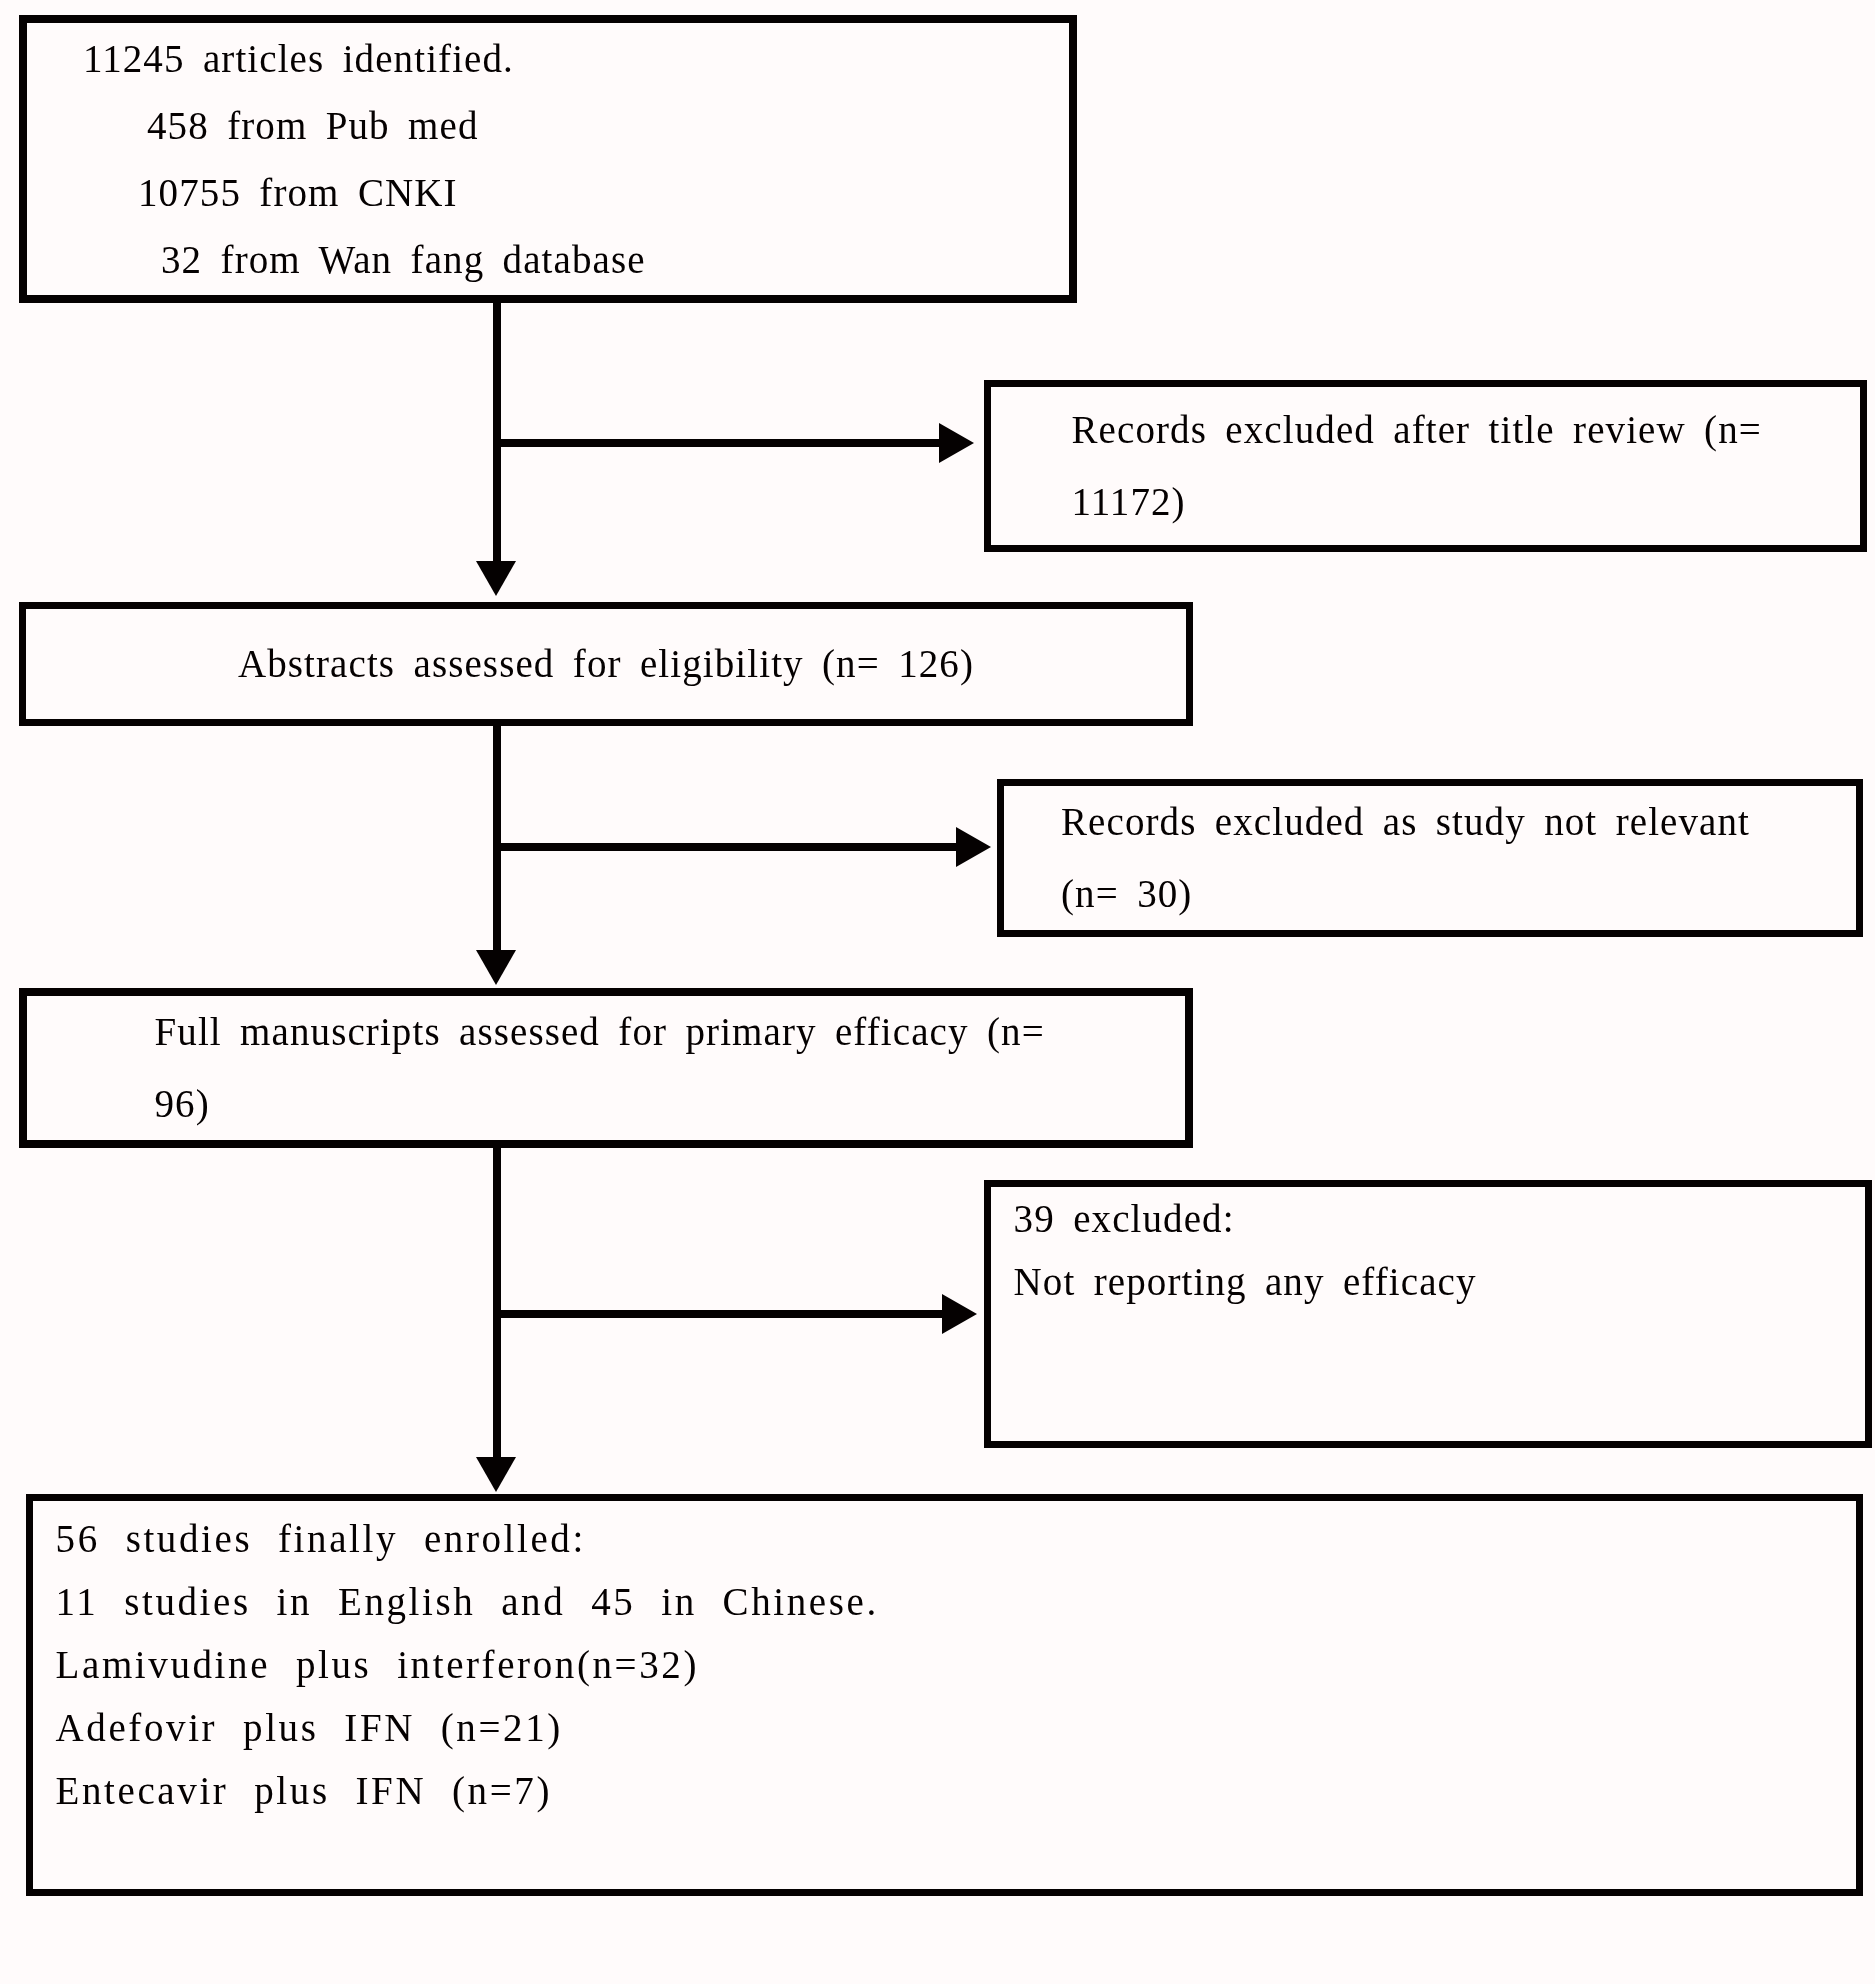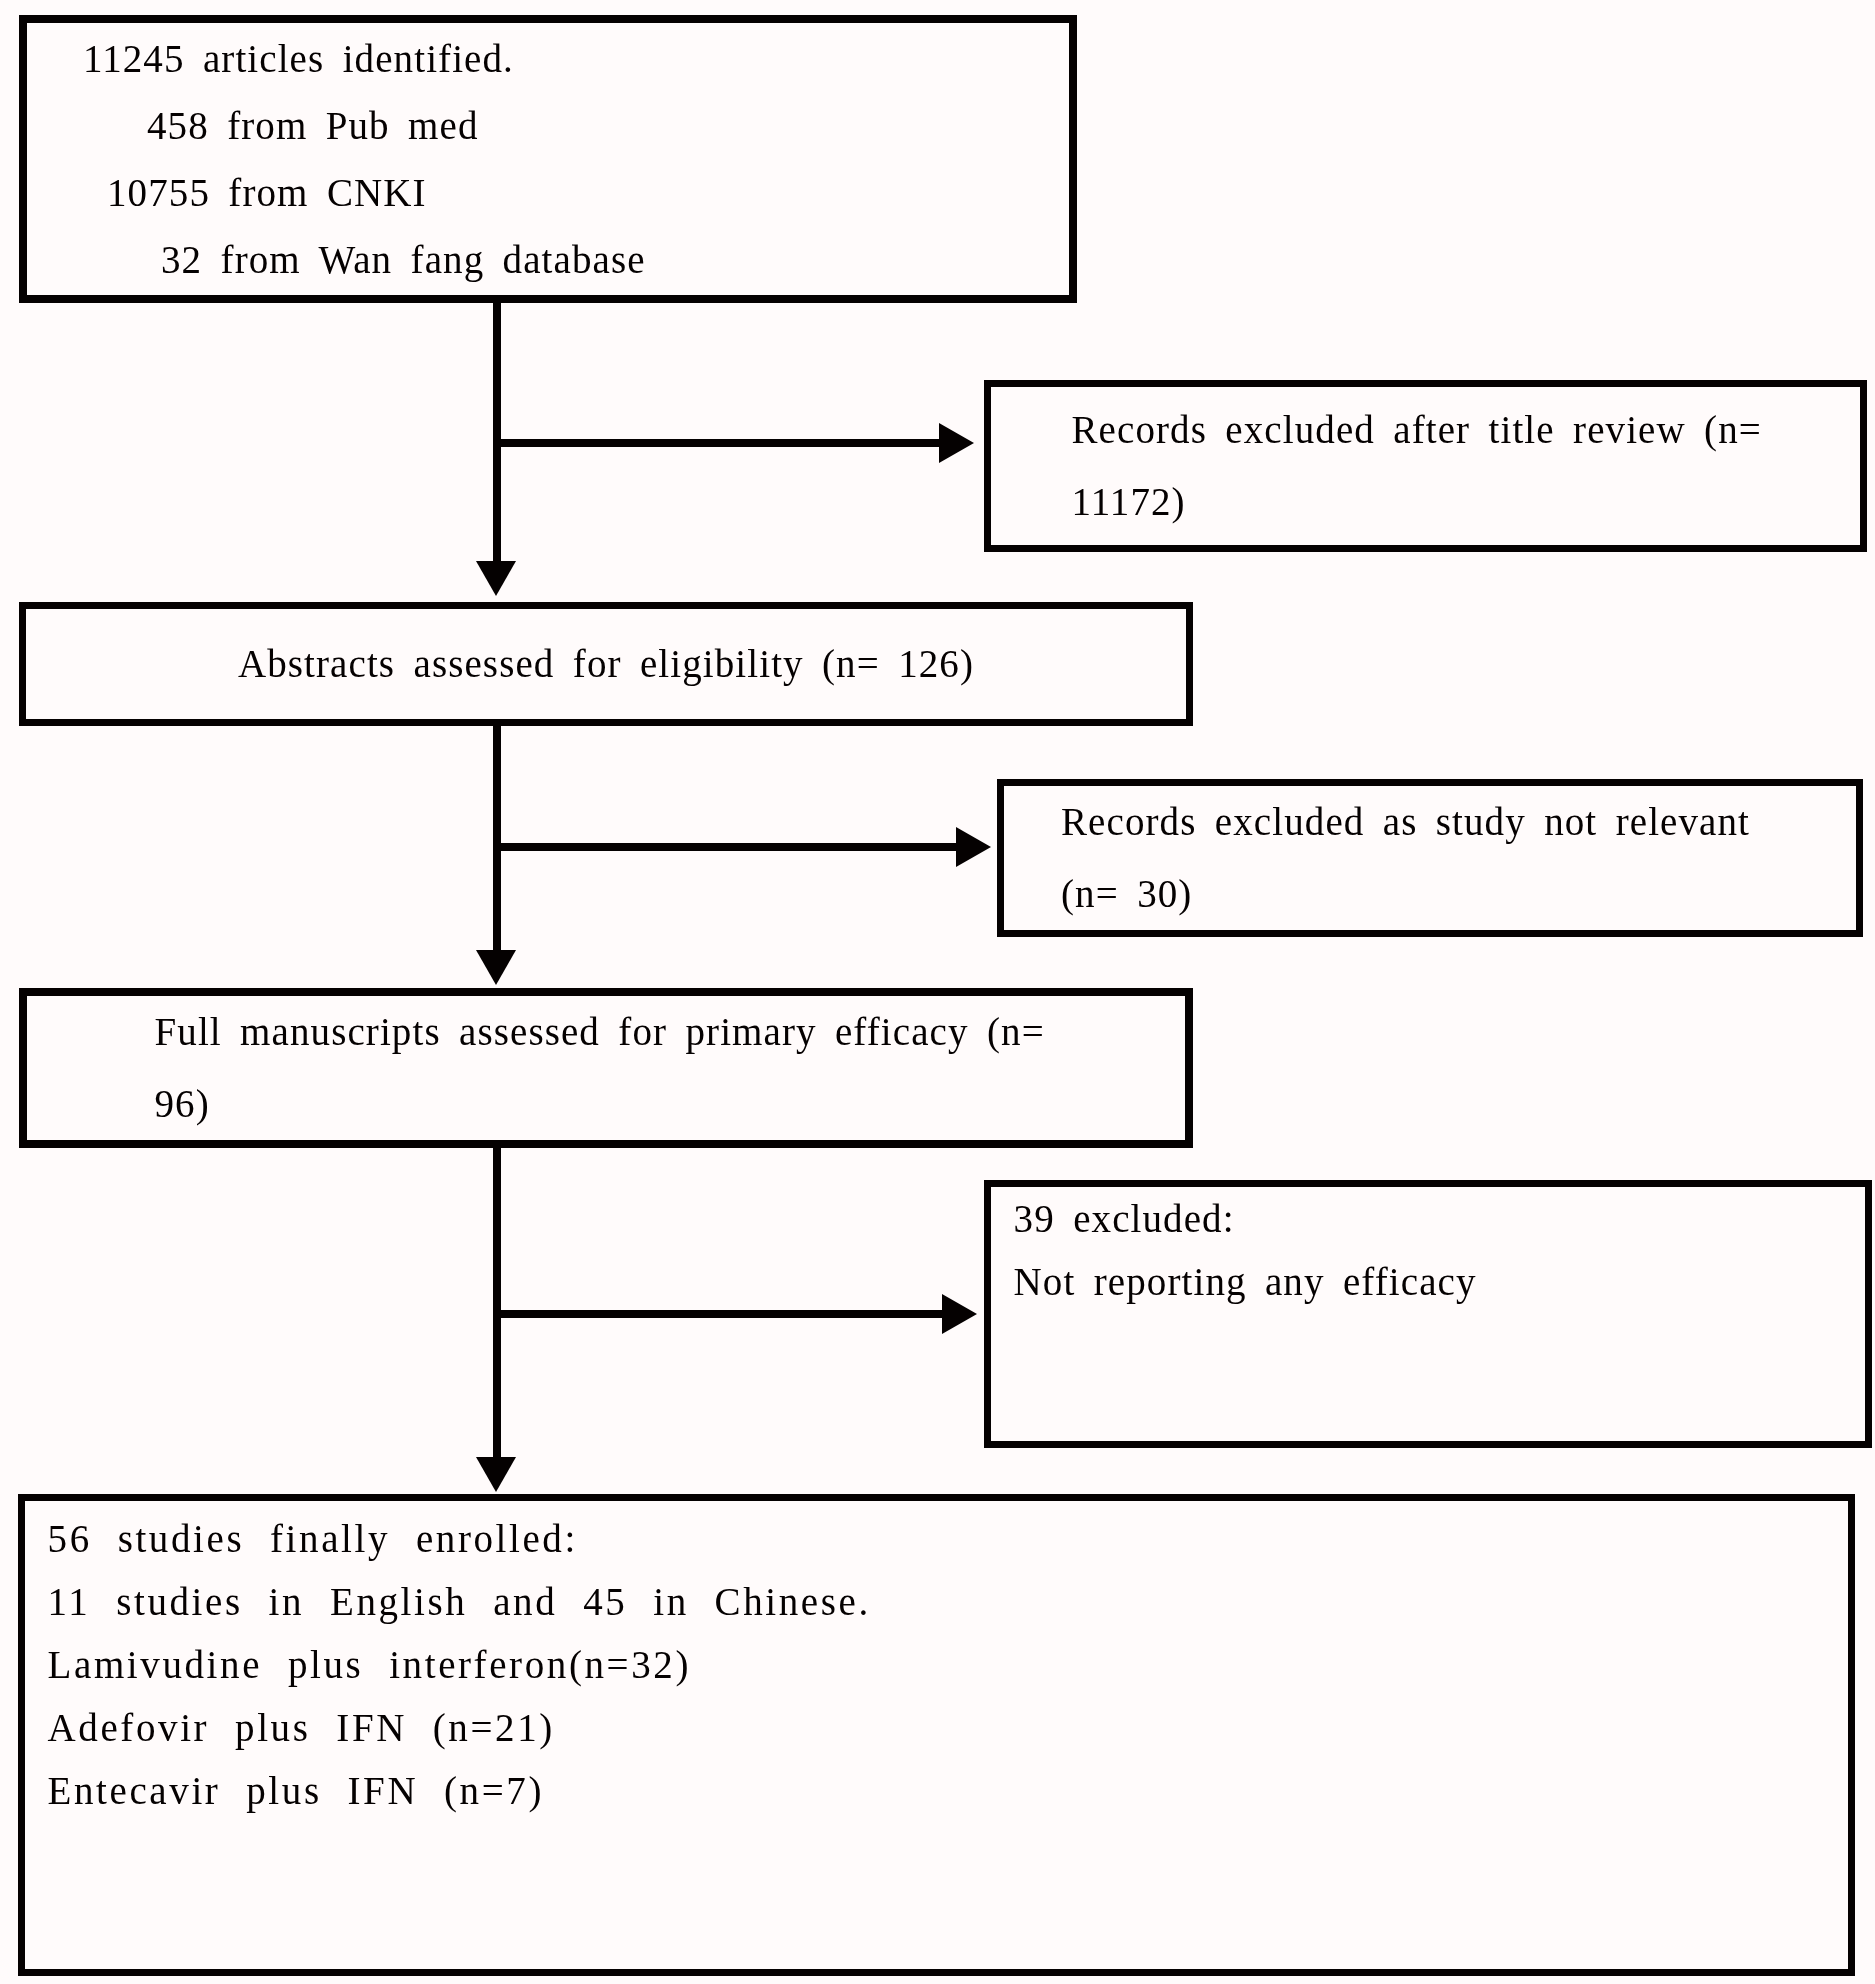--- a/index.html
+++ b/index.html
@@ -32,37 +32,37 @@
   .ah-right{
     position:absolute;width:0;height:0;
     border-top:20.3px solid transparent;
     border-bottom:20.3px solid transparent;
     border-left:35px solid #050101;
   }
   
   #box-identified{left:19px;top:15px;width:1058px;height:288px;border-width:8.3px;padding-top:1.5px;line-height:67px;}
   #box-identified .ln0{padding-left:56px;}
   #box-identified .ln1{padding-left:120px;}
-  #box-identified .ln2{padding-left:80px;}
+  #box-identified .ln2{padding-left:111px;}
   #box-identified .ln3{padding-left:134px;}
   
   #box-excl-title{left:984px;top:380px;width:883px;height:172px;}
   #box-excl-title .txt{max-width:708px;margin:0 auto;}
   
   #box-abstracts{left:19px;top:602px;width:1174px;height:124px;}
   
   #box-excl-relevant{left:997px;top:779px;width:866px;height:158px;}
   #box-excl-relevant .txt{max-width:738px;margin:0 auto;}
   
   #box-manuscripts{left:19px;top:988px;width:1174px;height:160px;border-width:8.3px;}
   #box-manuscripts .txt{max-width:903px;margin:0 auto;}
   
   #box-excl-39{left:984px;top:1180px;width:888px;height:268px;padding:0 83px 0 22.6px;line-height:63px;}
   
-  #box-enrolled{left:18px;top:1494px;width:1837px;height:482px;padding:6px 30px 0 22.6px;line-height:63px;letter-spacing:2.6px;word-spacing:13.5px;}
+  #box-enrolled{left:26px;top:1494px;width:1837px;height:402px;padding:6px 30px 0 22.6px;line-height:63px;letter-spacing:2.6px;word-spacing:13.5px;}
   #box-enrolled .ln{max-width:1618px;}
   
   #v1{left:493px;top:303px;width:8.3px;height:260px;}
   #a1{left:476px;top:561px;}
   #h1{left:493px;top:439px;width:448px;height:8.3px;}
   #r1{left:939px;top:423px;}
   
   #v2{left:493px;top:726px;width:8.3px;height:226px;}
   #a2{left:476px;top:950px;}
   #h2{left:493px;top:843px;width:467px;height:8.3px;}

